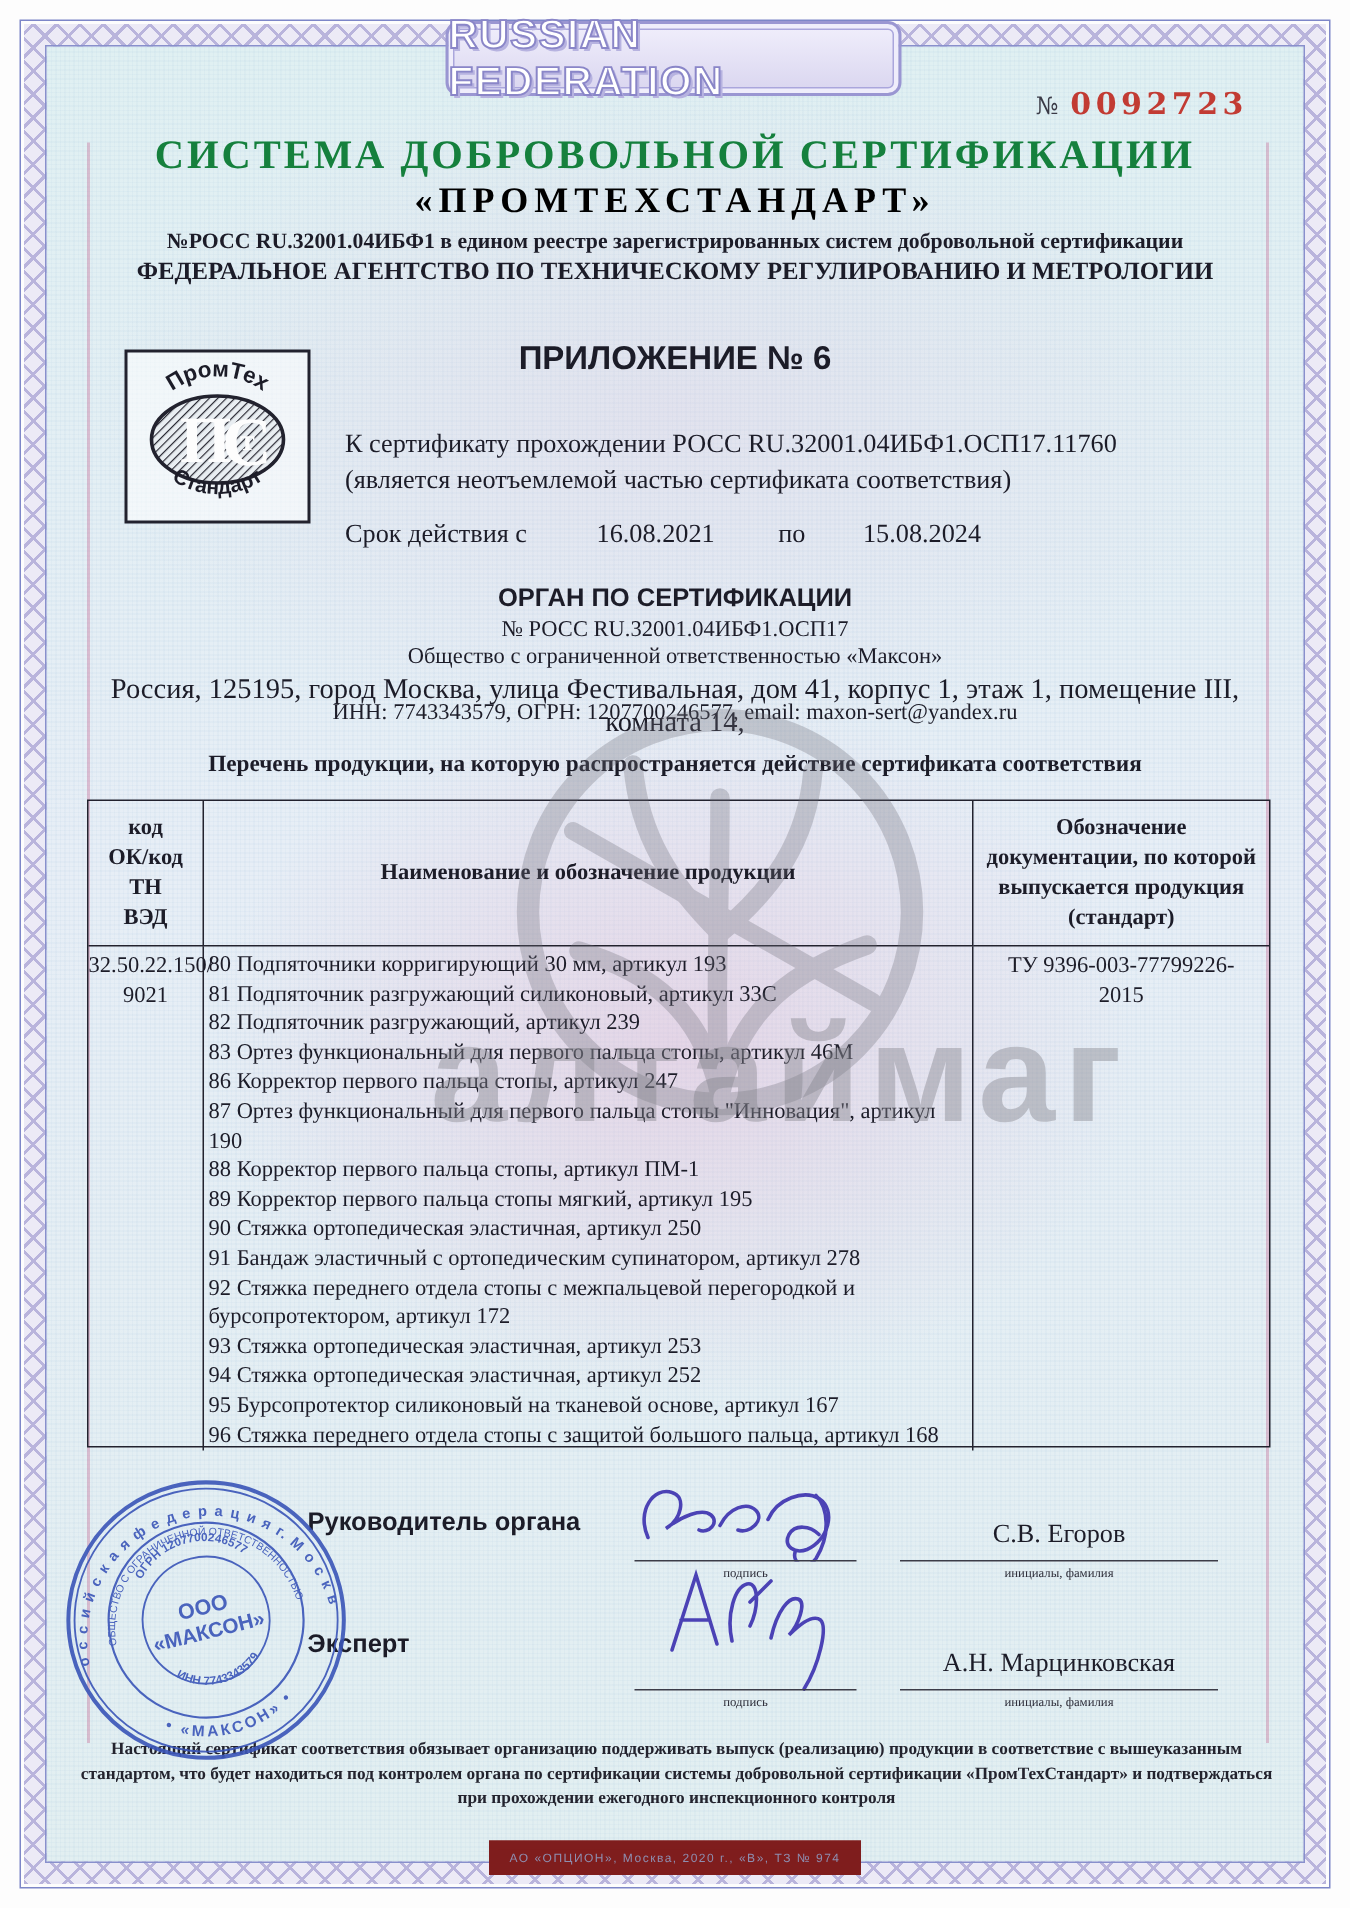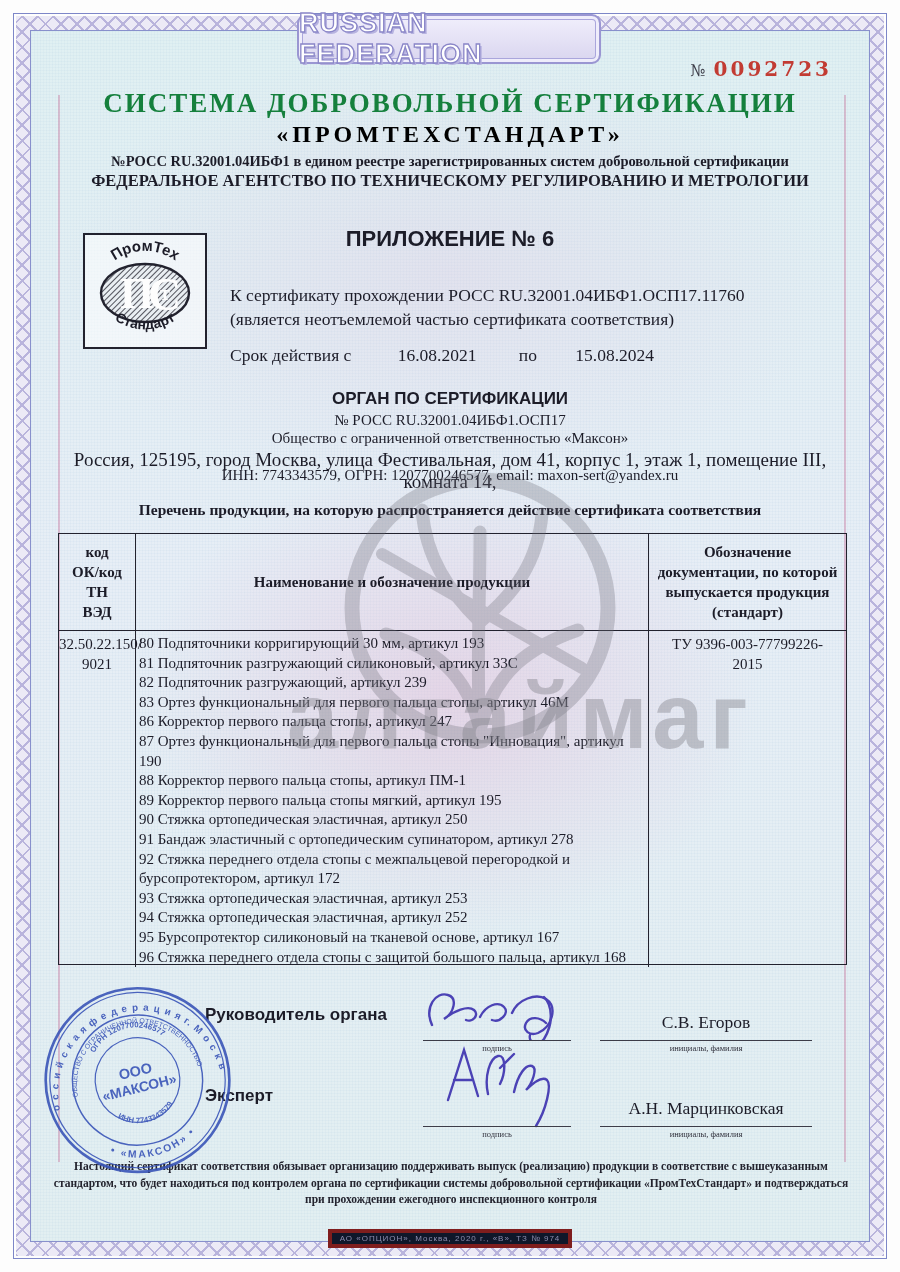--- a/index.html
+++ b/index.html
@@ -84,21 +84,21 @@
   .cap-s1{left:423px;top:1043px;width:148px;} .cap-n1{left:600px;top:1043px;width:212px;}
   .cap-s2{left:423px;top:1129px;width:148px;} .cap-n2{left:600px;top:1129px;width:212px;}
   .sig-name{position:absolute;font-size:17.5px;text-align:center;z-index:4;}
   .name1{left:600px;top:1012px;width:212px;} .name2{left:600px;top:1098px;width:212px;}
   
   .stamp{position:absolute;left:40px;top:982px;z-index:4;opacity:.9;transform:rotate(-14deg);}
   
   .footnote{position:absolute;left:45px;top:1158px;width:812px;text-align:center;
     font-size:11.5px;font-weight:bold;line-height:16.5px;color:#23232e;z-index:2;}
   .printer{position:absolute;left:0;right:0;top:1227px;text-align:center;z-index:7;}
-  .printer span{display:inline-block;border:4px solid #7f1d1d;background:#0f172a;color:#8e8eb0;
+  .printer span{display:inline-block;border:6px solid #7f1d1d;background:#7f1d1d;color:#8e8eb0;
     font-family:"Liberation Sans",sans-serif;font-size:8px;padding:1px 8px;letter-spacing:1px;}
 </style>
 </head>
 <body>
 
 <div class="page">
 
   <div class="frame-line"></div>
   <div class="zigzag"></div>
   <div class="content-bg"></div>

